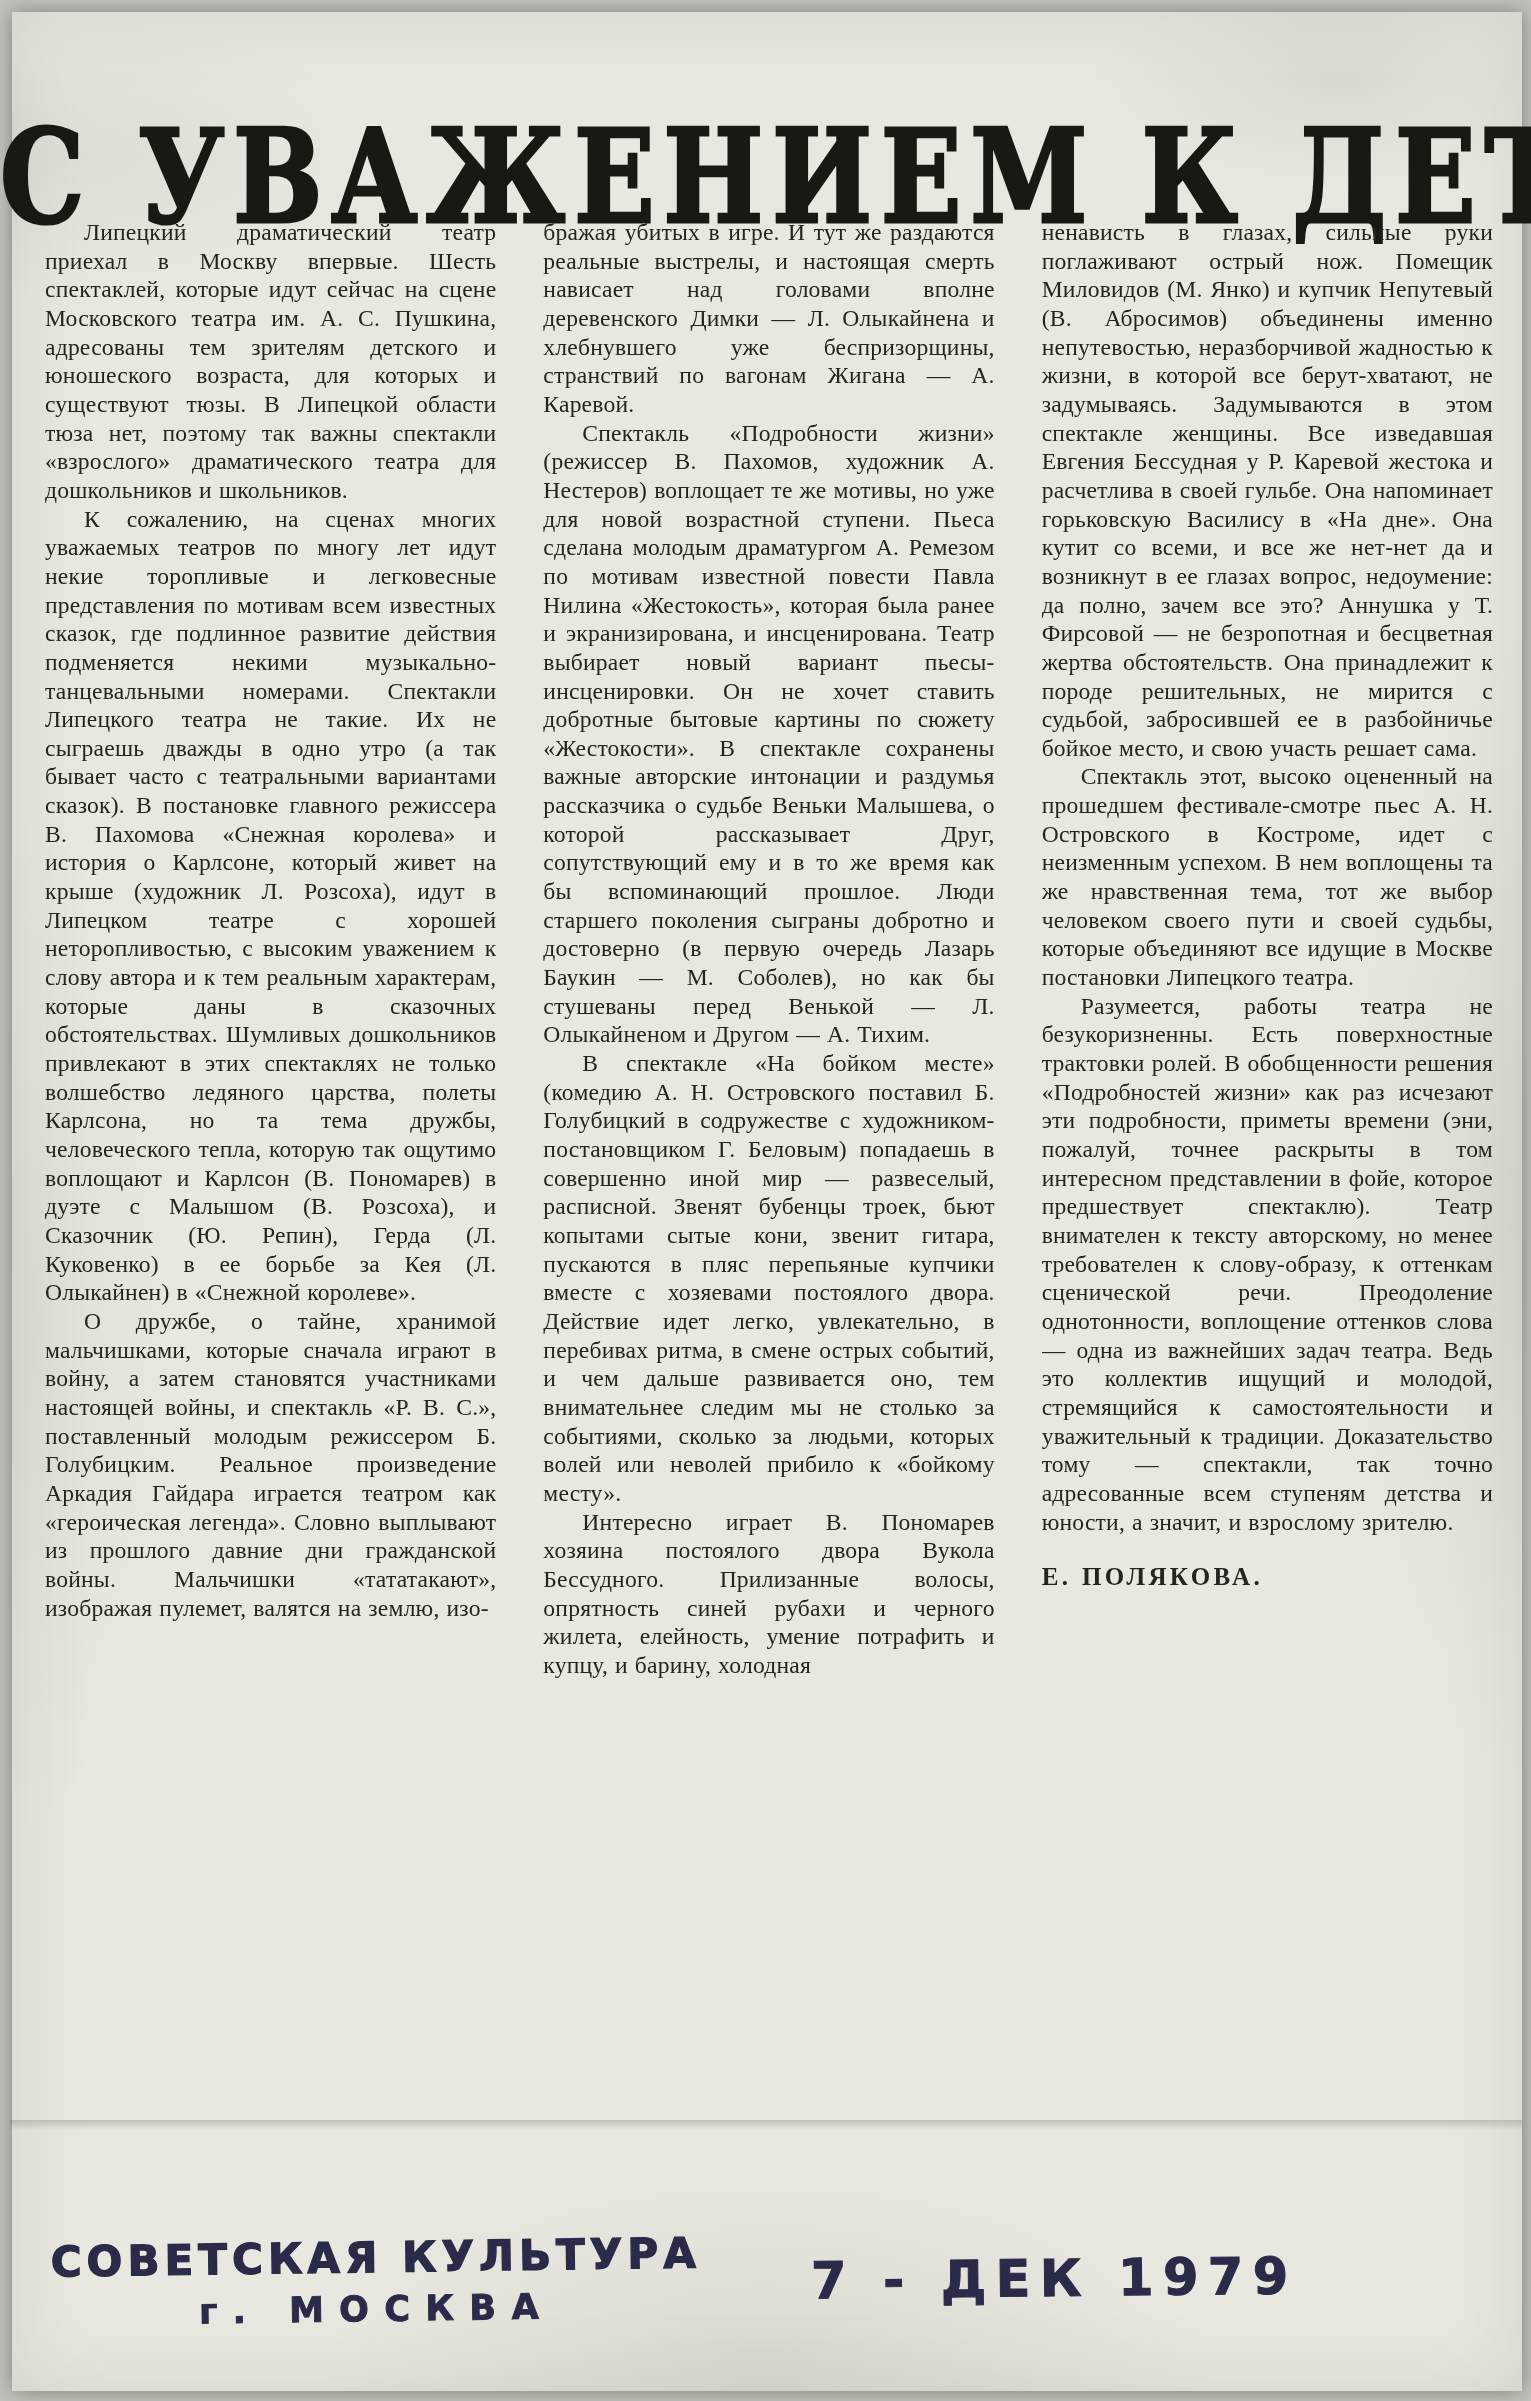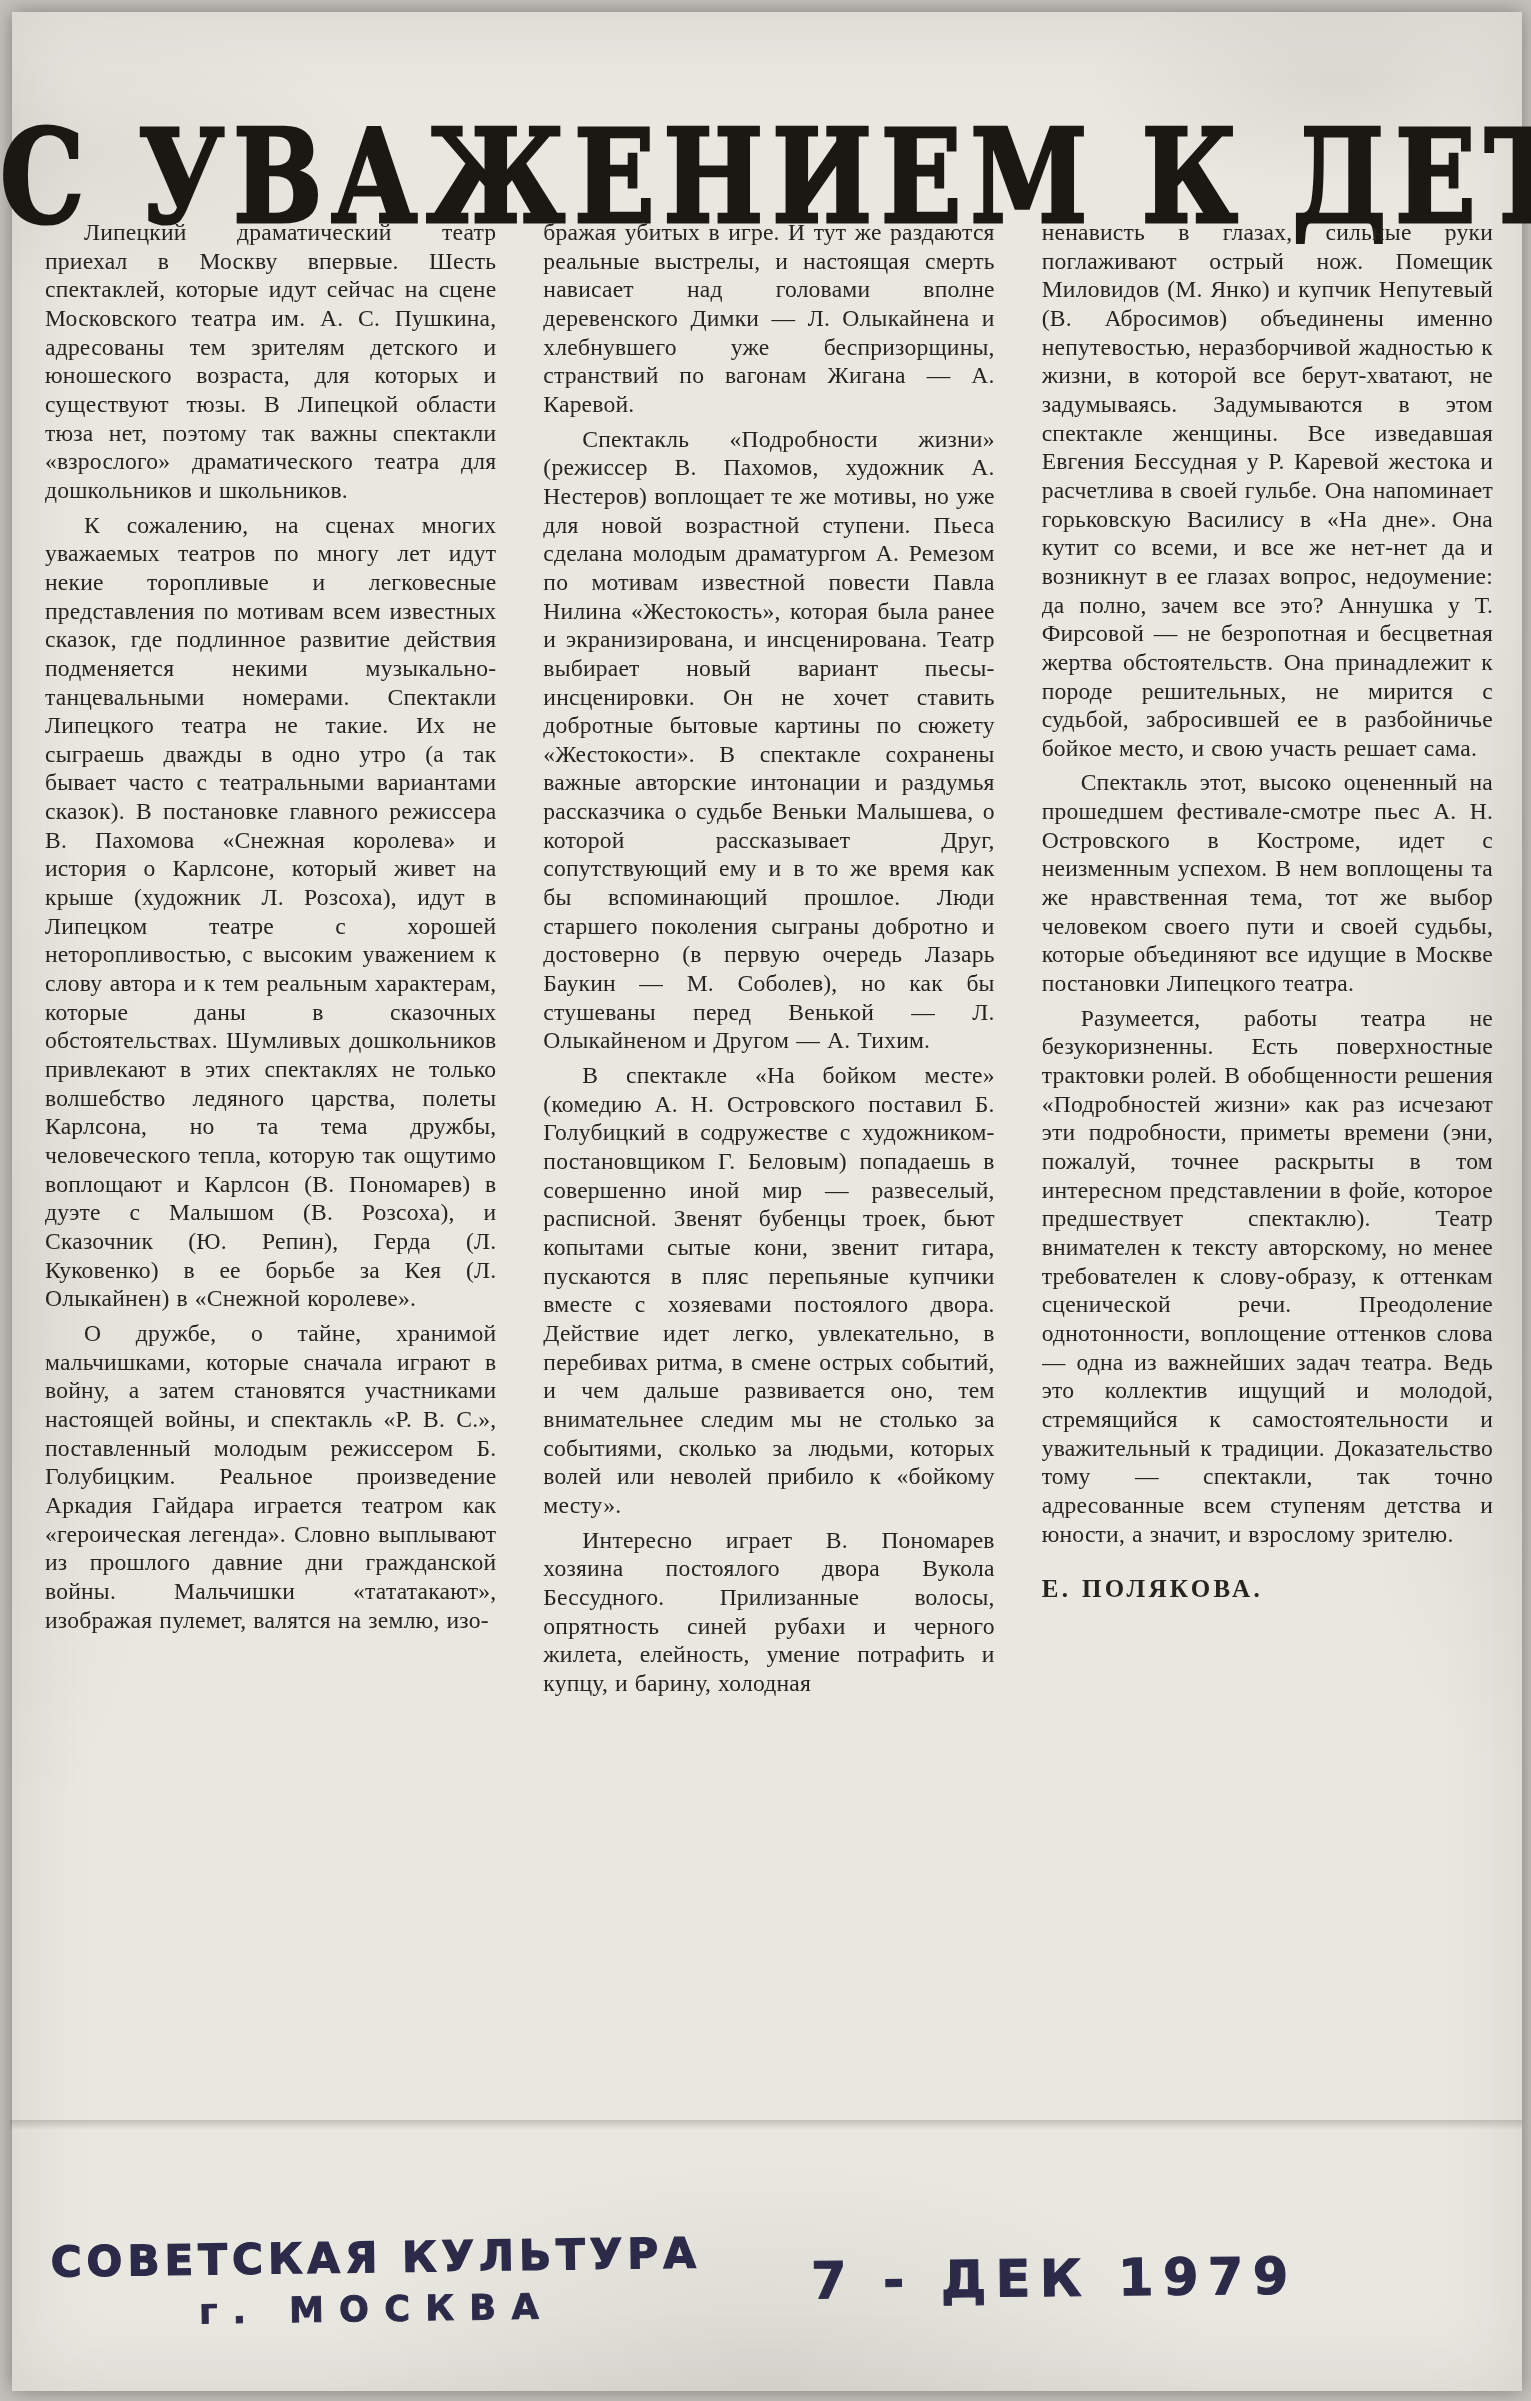--- a/index.html
+++ b/index.html
@@ -53,21 +53,21 @@
     flex:1 1 0;
     overflow:hidden;
     text-align:justify;
     font-size:23.6px;
     line-height:1.215;
     color:#26241f;
     letter-spacing:0.2px;
     word-spacing:0.9px;
   }
   .column p{margin:0;text-indent:39px;}
-  .column p + p{margin-top:6px;}
+  .column p + p{margin-top:0;}
   .column p.no-indent{text-indent:0;}
   .signature{
     font-weight:bold;
     letter-spacing:3.4px;
     padding-right:12px;
     font-size:25px;
     margin-top:26px !important;
     text-indent:0 !important;
   }
   .clip-edge{

